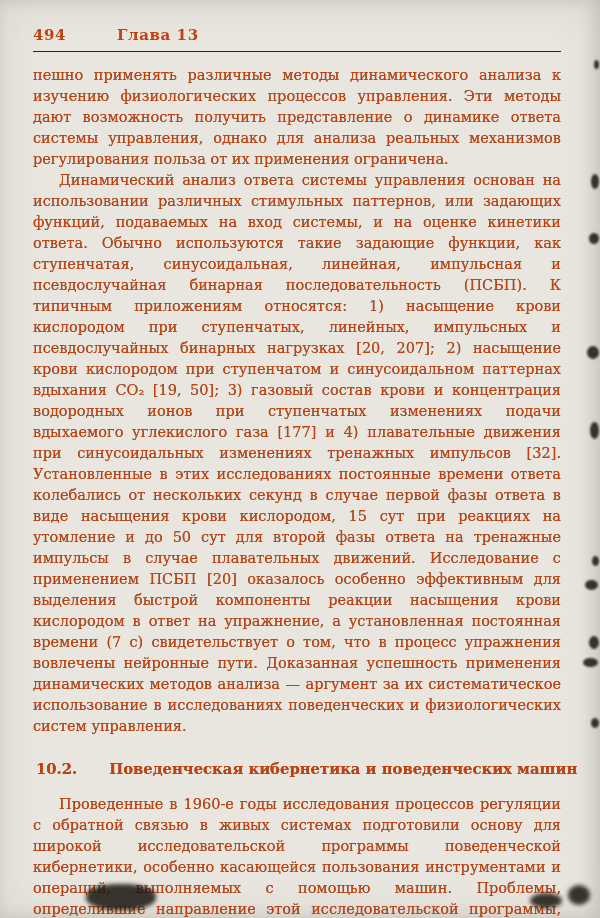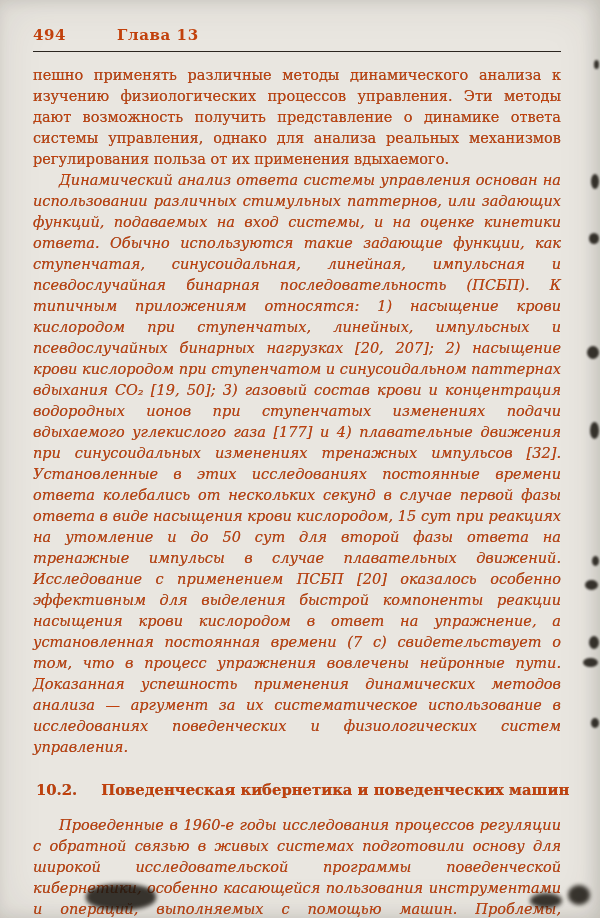--- a/index.html
+++ b/index.html
@@ -36,25 +36,25 @@
 
   .text-block {
     margin-top: 13px;
     font-size: 14.5px;
     line-height: 21px;
     text-align: justify;
     text-shadow: 0 0 0.4px rgba(25,20,12,0.55);
   }
 
   .para { text-align: justify; }
-  .para.indent { text-indent: 26px; font-style: italic; }
+  .para.indent { text-indent: 26px; }
 
   .section-heading {
     display: flex;
-    gap: 24px;
+    gap: 32px;
     font-size: 14.8px;
     font-weight: bold;
     margin: 21px 0 15px 3px;
     text-shadow: 0 0 0.4px rgba(25,20,12,0.55);
     white-space: nowrap;
   }
 
   
   .artifact {
     position: absolute;
@@ -83,21 +83,21 @@
 <div class="page">
 
   <div class="inner">
 
     <header class="page-header">
       <span class="page-number">494</span>
       <span class="chapter-label">Глава 13</span>
     </header>
 
     <main class="text-block">
-      <p class="para">пешно применять различные методы динамического анализа к изучению физиологических процессов управления. Эти методы дают возможность получить представление о динамике ответа системы управления, однако для анализа реальных механизмов регулирования польза от их применения вдыхаемого.</p>
+      <p class="para">пешно применять различные методы динамического анализа к изучению физиологических процессов управления. Эти методы дают возможность получить представление о динамике ответа системы управления, однако для анализа реальных механизмов регулирования польза от их применения ограничена.</p>
       <p class="para indent">Динамический анализ ответа системы управления основан на использовании различных стимульных паттернов, или задающих функций, подаваемых на вход системы, и на оценке кинетики ответа. Обычно используются такие задающие функции, как ступенчатая, синусоидальная, линейная, импульсная и псевдослучайная бинарная последовательность (ПСБП). К типичным приложениям относятся: 1) насыщение крови кислородом при ступенчатых, линейных, импульсных и псевдослучайных бинарных нагрузках [20, 207]; 2) насыщение крови кислородом при ступенчатом и синусоидальном паттернах вдыхания CO₂ [19, 50]; 3) газовый состав крови и концентрация водородных ионов при ступенчатых изменениях подачи вдыхаемого углекислого газа [177] и 4) плавательные движения при синусоидальных изменениях тренажных импульсов [32]. Установленные в этих исследованиях постоянные времени ответа колебались от нескольких секунд в случае первой фазы ответа в виде насыщения крови кислородом, 15 сут при реакциях на утомление и до 50 сут для второй фазы ответа на тренажные импульсы в случае плавательных движений. Исследование с применением ПСБП [20] оказалось особенно эффективным для выделения быстрой компоненты реакции насыщения крови кислородом в ответ на упражнение, а установленная постоянная времени (7 с) свидетельствует о том, что в процесс упражнения вовлечены нейронные пути. Доказанная успешность применения динамических методов анализа — аргумент за их систематическое использование в исследованиях поведенческих и физиологических систем управления.</p>
 
       <h2 class="section-heading">
         <span class="section-number">10.2.</span>
         <span class="section-title">Поведенческая кибернетика и поведенческих машин</span>
       </h2>
 
       <p class="para indent">Проведенные в 1960-е годы исследования процессов регуляции с обратной связью в живых системах подготовили основу для широкой исследовательской программы поведенческой кибернетики, особенно касающейся пользования инструментами и операций, выполняемых с помощью машин. Проблемы, определившие направление этой исследовательской программы, были сформулированы в результате получения следующих данных:</p>
 
     </main>

